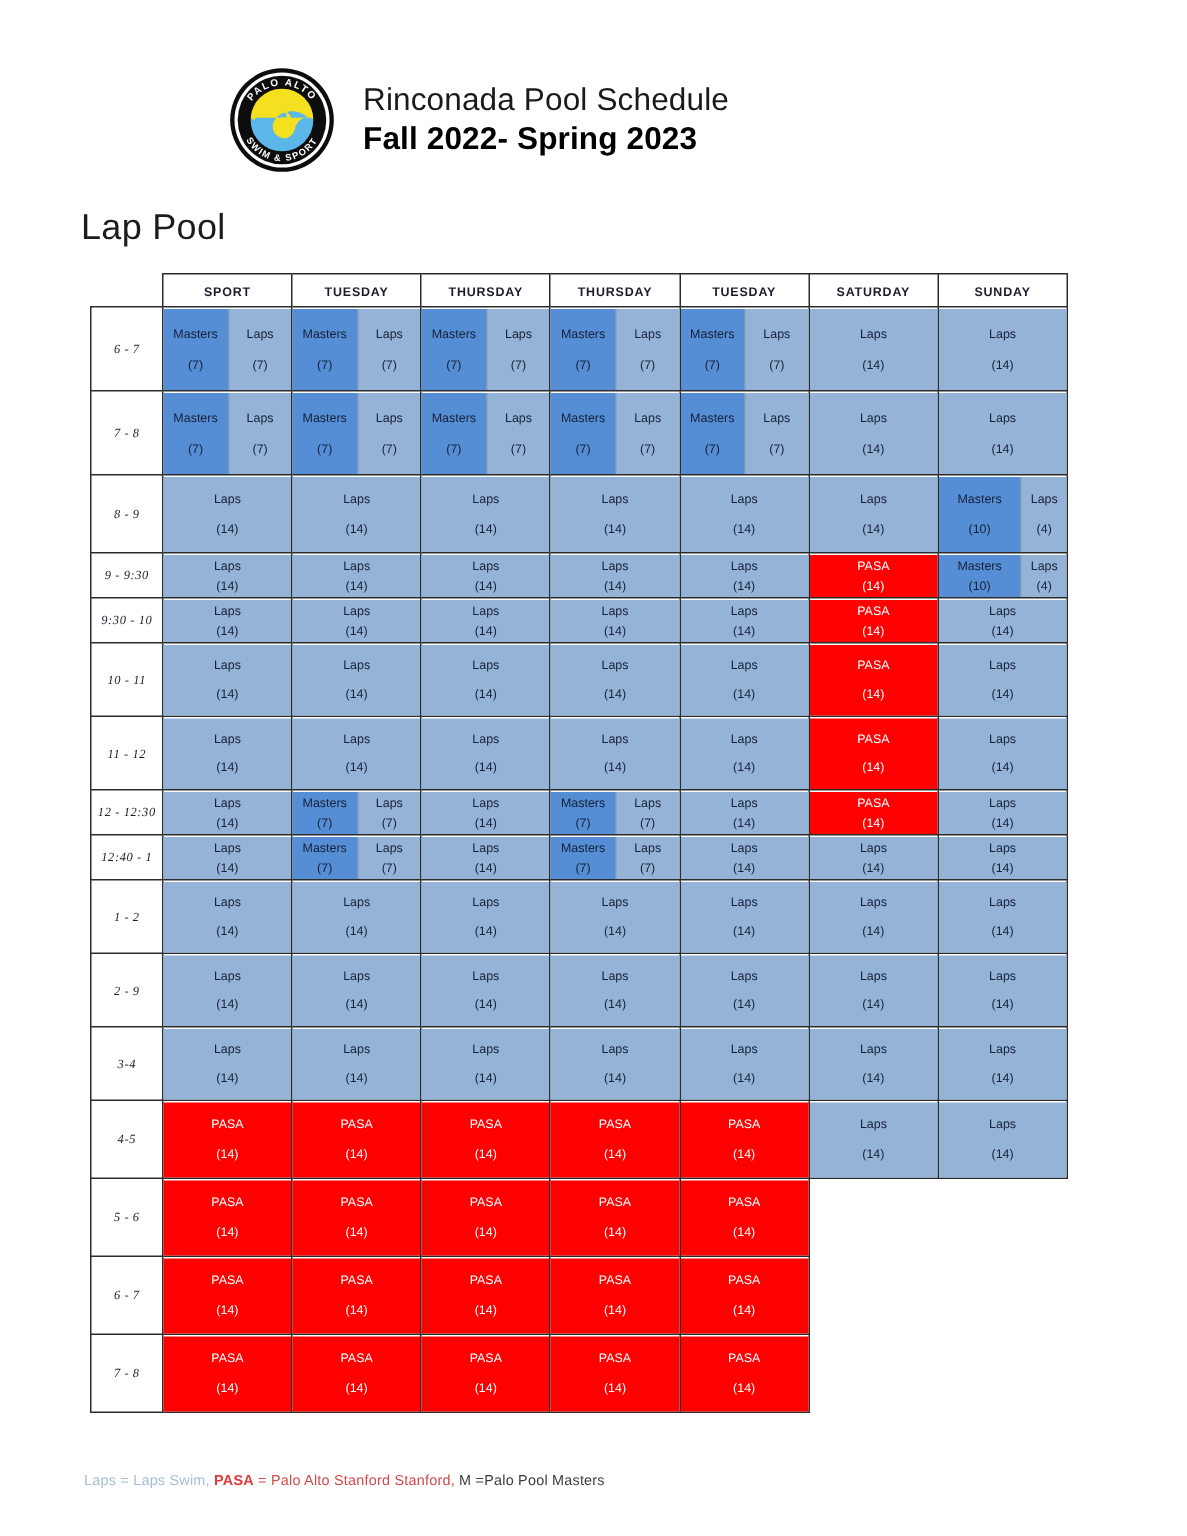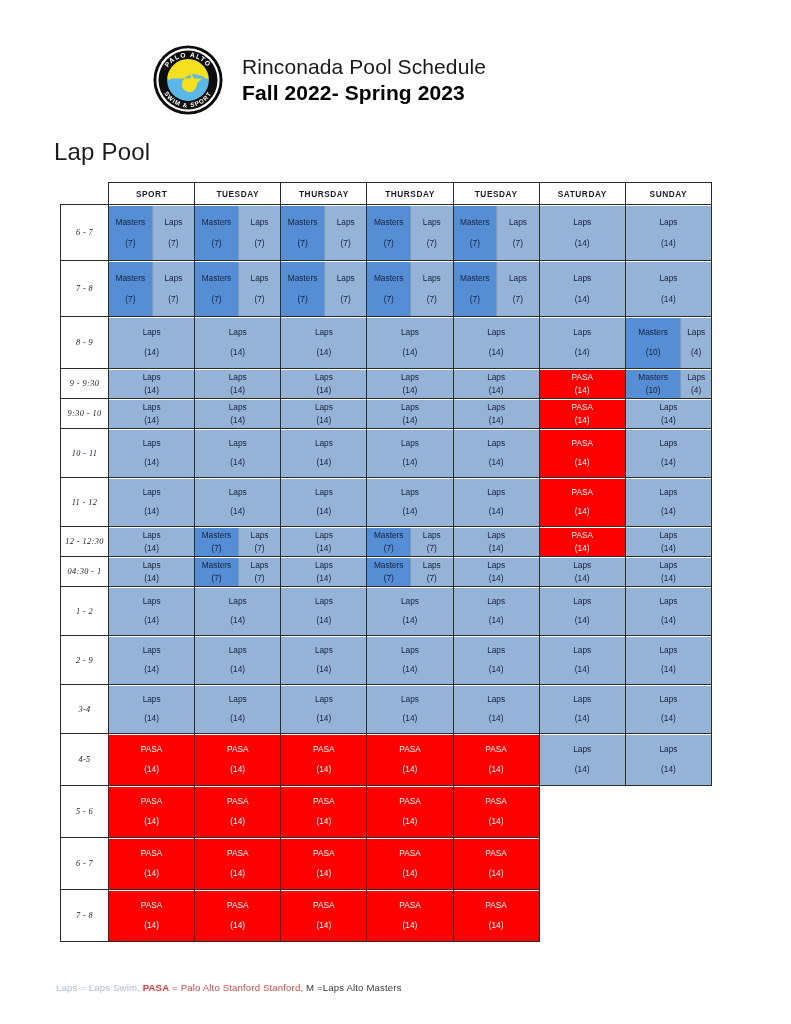--- a/index.html
+++ b/index.html
@@ -737,21 +737,21 @@
           <td class="slot" style="height: 30px;">
             <div class="slot-inner" style="height: 28px;">
               <div class="blk bg-laps" style="width: 100%; height: 100%;">
                 <span class="lbl">Laps</span>
                 <span class="cnt">(14)</span>
               </div>
             </div>
           </td>
         </tr>
         <tr style="height: 30px;">
-          <td class="timecell">04:30 - 1</td>
+          <td class="timecell">12:40 - 1</td>
           <td class="slot" style="height: 30px;">
             <div class="slot-inner" style="height: 28px;">
               <div class="blk bg-laps" style="width: 100%; height: 100%;">
                 <span class="lbl">Laps</span>
                 <span class="cnt">(14)</span>
               </div>
             </div>
           </td>
           <td class="slot" style="height: 30px;">
             <div class="slot-inner" style="height: 28px;">
@@ -1182,14 +1182,14 @@
           <td class="slot empty" style="height: 52px;"></td>
         </tr>
       </tbody>
   </table>
 </div>
 
 <div class="legend">
   <span class="lg-laps">Laps = Laps Swim,</span>
   <span class="lg-pasa-k">PASA</span>
   <span class="lg-pasa"> = Palo Alto Stanford Stanford,</span>
-  <span class="lg-m"> M =Laps Alto Masters</span>
+  <span class="lg-m"> M =Palo Pool Masters</span>
 </div>
 
 </body></html>

